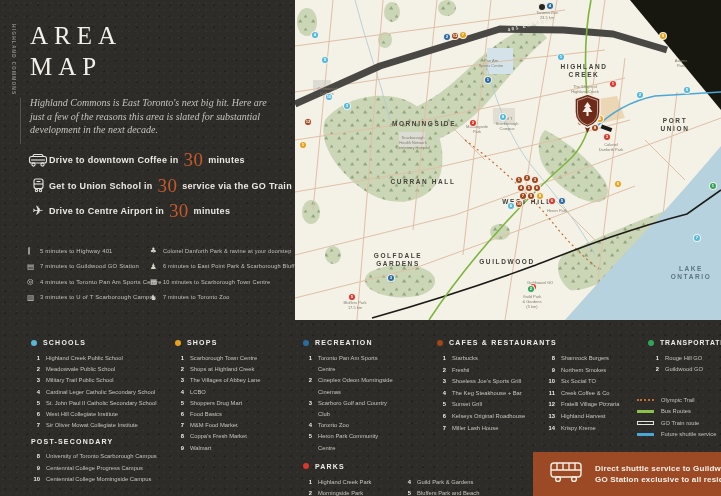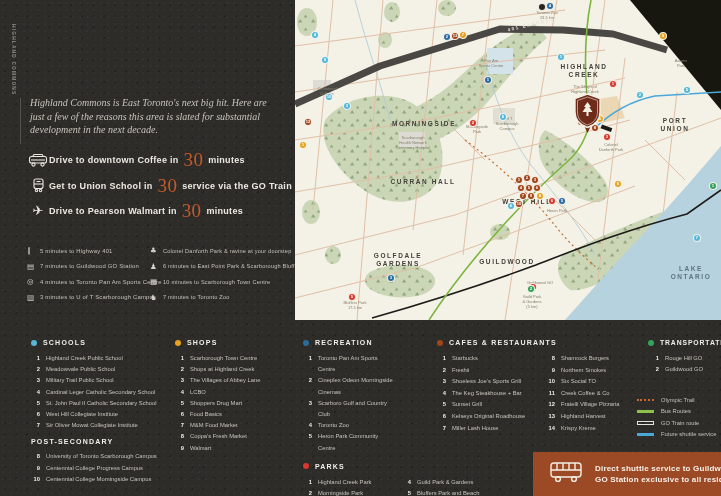--- a/index.html
+++ b/index.html
@@ -80,20 +80,24 @@
   #banner .btext{font:bold 8px/11.5px "Liberation Sans",sans-serif;color:#f6efe6;letter-spacing:.2px;white-space:nowrap;}
 </style>
 </head>
 <body>
 
 <div id="page">
 
   <div class="rail-label">HIGHLAND COMMONS</div>
   <div class="rail-line"></div>
 
+  <div class="title">
+    <div>AREA</div>
+    <div>MAP</div>
+  </div>
   <div class="para">Highland Commons is East Toronto's next big hit. Here are just a few of the reasons this area is slated for substantial development in the next decade.</div>
 
   <div class="crow" style="top:150px;">
     <span class="cicon">
       <svg width="20" height="14" viewBox="0 0 20 14" fill="none" stroke="#e9e6de" stroke-width="1.1">
         <rect x="1.5" y="3.5" width="17" height="6.5" rx="2"></rect>
           <path d="M4.5,3.5 L6,1.5 H14 L15.5,3.5"></path>
         <circle cx="5.5" cy="11.5" r="1.6"></circle>
           <circle cx="14.5" cy="11.5" r="1.6"></circle>
           <path d="M3,7 H17"></path>
@@ -117,21 +121,21 @@
       </span>
     <span class="ctext">
         <span>Get to Union School in</span>
         <span class="big">30</span>
         <span>service via the GO Train</span>
       </span>
   </div>
   <div class="crow" style="top:201px;">
     <span class="cicon plane-glyph">✈</span>
     <span class="ctext">
-        <span>Drive to Pearson Walmart in</span>
+        <span>Drive to Centre Airport in</span>
         <span class="big">30</span>
         <span>minutes</span>
       </span>
   </div>
 
   <div class="fcol-l" style="position:absolute;left:27px;top:243px;">
 
       <div class="fact" style="position:static;height:15.5px;">
         <span class="fg">∥</span>
         <span class="ft">5 minutes to Highway 401</span>

